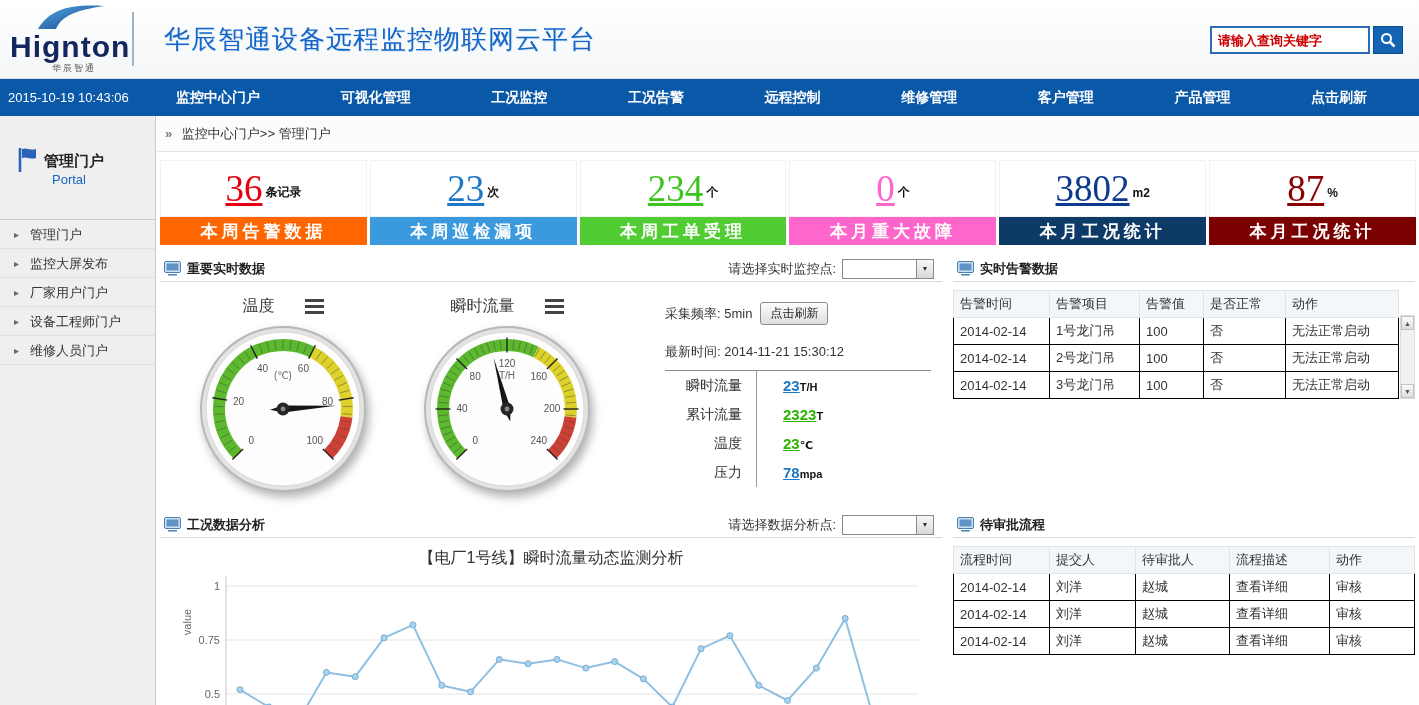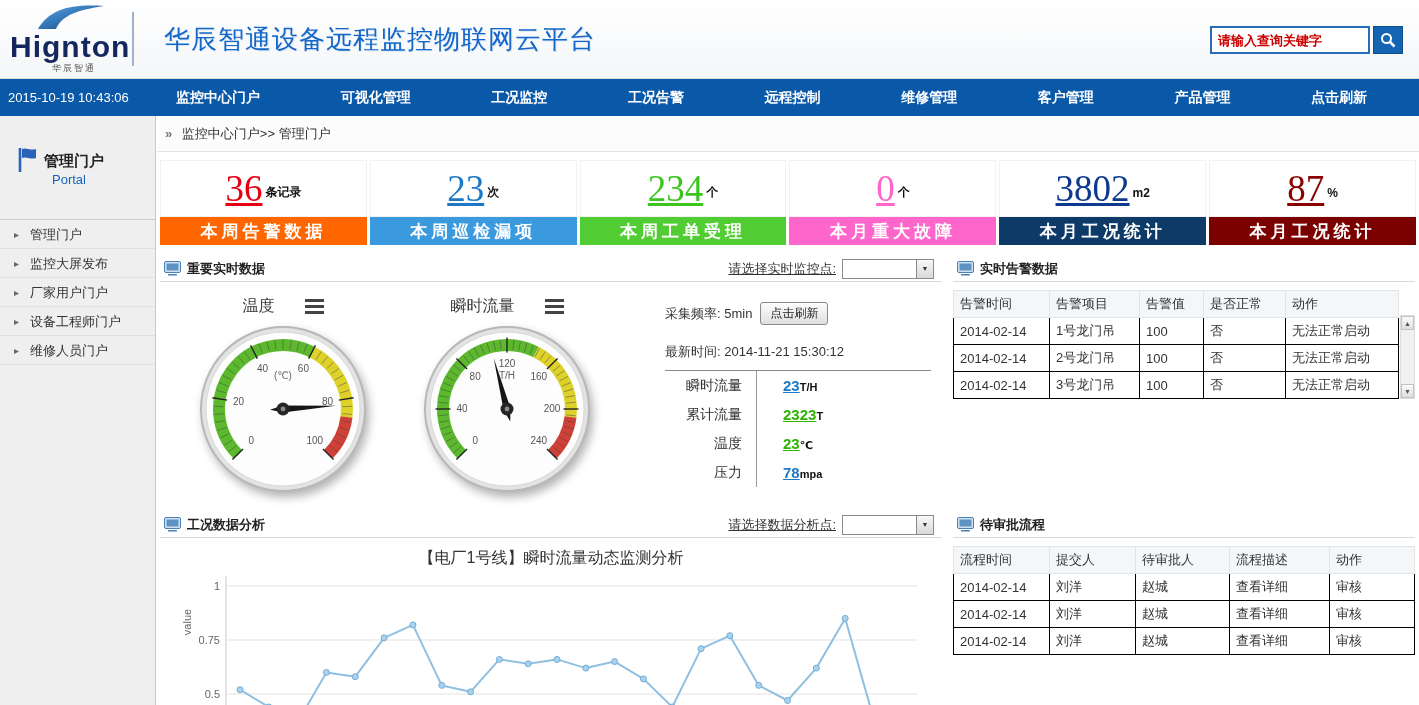--- a/index.html
+++ b/index.html
@@ -60,21 +60,21 @@
     color:#fff; font-size:17px; font-weight:bold; letter-spacing:4px; }
 
   
   .panel { position:absolute; background:#fff; }
   #panel-realtime { left:3px; top:140px; width:782px; height:252px; }
   #panel-analysis { left:3px; top:396px; width:782px; height:193px; }
   #panel-alarm    { left:796px; top:140px; width:462px; height:252px; }
   #panel-approval { left:796px; top:396px; width:462px; height:193px; }
   .panel-header { height:26px; display:flex; align-items:center; border-bottom:1px solid #d9d9d9; padding:0 4px; }
   .panel-title { font-size:13px; font-weight:bold; color:#222; margin-left:6px; }
-  .panel-right { margin-left:auto; display:flex; align-items:center; font-size:13px; color:#333;text-decoration:underline; }
+  .panel-right { margin-left:auto; display:flex; align-items:center; font-size:13px; color:#333; }
   .dropdown { width:92px; height:20px; border:1px solid #8a8a8a; background:#fff;
     margin-left:6px; margin-right:4px; position:relative; cursor:pointer; }
   .dd-value { font-size:12px; color:#333; padding-left:4px; line-height:18px; display:block; }
   .dd-btn { position:absolute; right:0; top:0; width:17px; height:100%;
     background:linear-gradient(#f7f7f7,#d9d9d9); border-left:1px solid #8a8a8a;
     display:flex; align-items:center; justify-content:center; font-size:7px; color:#333; cursor:pointer; }
 
   
   .gauge-block { position:absolute; top:38px; width:190px; text-align:center; }
   #gaugeblock-0 { left:28px; } #gaugeblock-1 { left:252px; }

